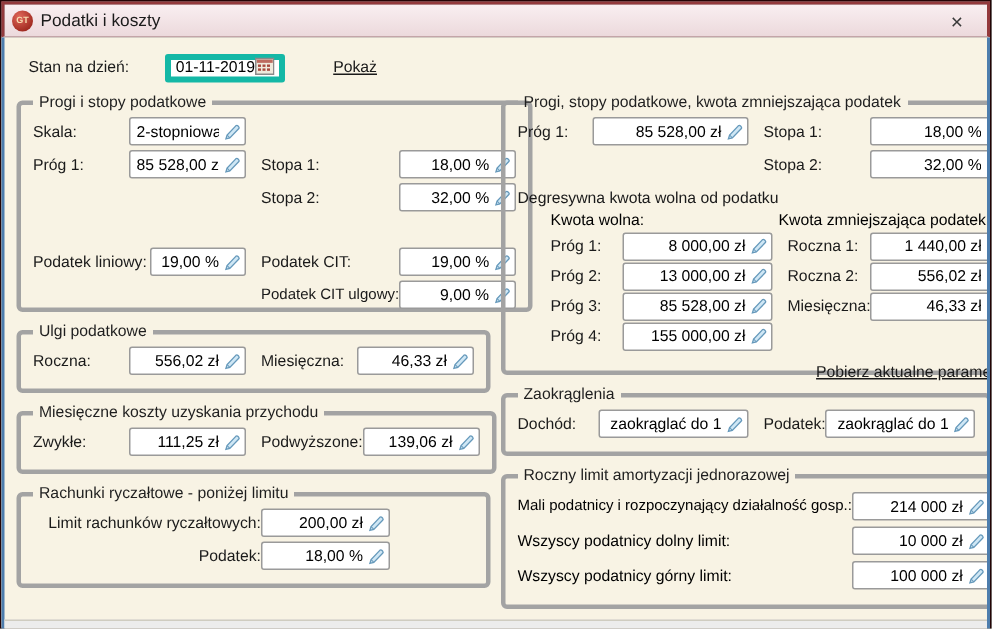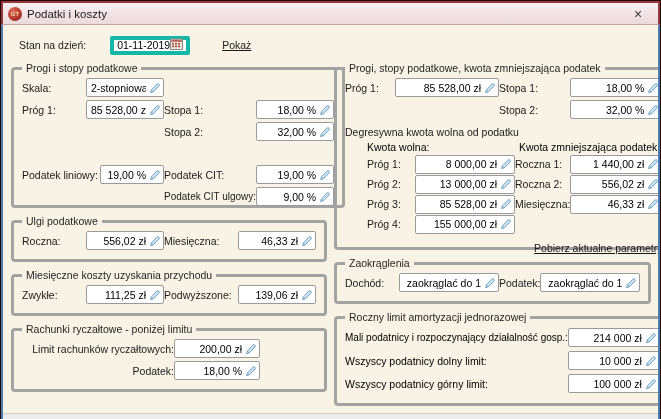--- a/index.html
+++ b/index.html
@@ -51,21 +51,21 @@
   .row{ display:flex; align-items:center; height:19px; margin:3px 0; }
   .sp{ height:18px; }
   .field{
     height:19px; background:#fff; border:1px solid #9a9a9a; border-radius:2px;
     display:flex; align-items:center; padding:0 2px 0 4px; flex:0 0 auto;
   }
   .fv{ flex:1; text-align:right; font-size:10.5px; color:#000; white-space:nowrap; overflow:hidden; }
   .pencil{ flex:0 0 12px; height:12px; margin-left:3px; display:inline-flex; }
   .w78{ width:78px; } .w86{ width:86px; } .w92{ width:92px; } .w100{ width:100px; }
   .w104{ width:104px; } .lab1{ width:64px; flex:0 0 64px; }
-  .lab2{ flex:1; padding-left:0; overflow:hidden; }
+  .lab2{ flex:1; padding-left:10px; overflow:hidden; }
   .labA{ width:50px; flex:0 0 50px; }
   .ind{ margin-left:22px; width:48px; flex:0 0 48px; }
   .subhead{ font-size:10.5px; margin:7px 0 2px 0; color:#1a1a1a; }
   .colheads{ display:flex; font-size:10.5px; margin:3px 0 2px 0; }
   .colheads .h1{ flex:0 0 174px; padding-left:22px; }
   .linkrow{ text-align:right; margin-top:5px; height:15px; }
   .rowc .labc{ flex:1; font-size:10.5px; white-space:nowrap; overflow:hidden; }
   .labr{ flex:0 0 152px;text-align:right; }
   .footer{
     flex:0 0 33px; background:#ececec; border-top:1px solid #cfccc0;

